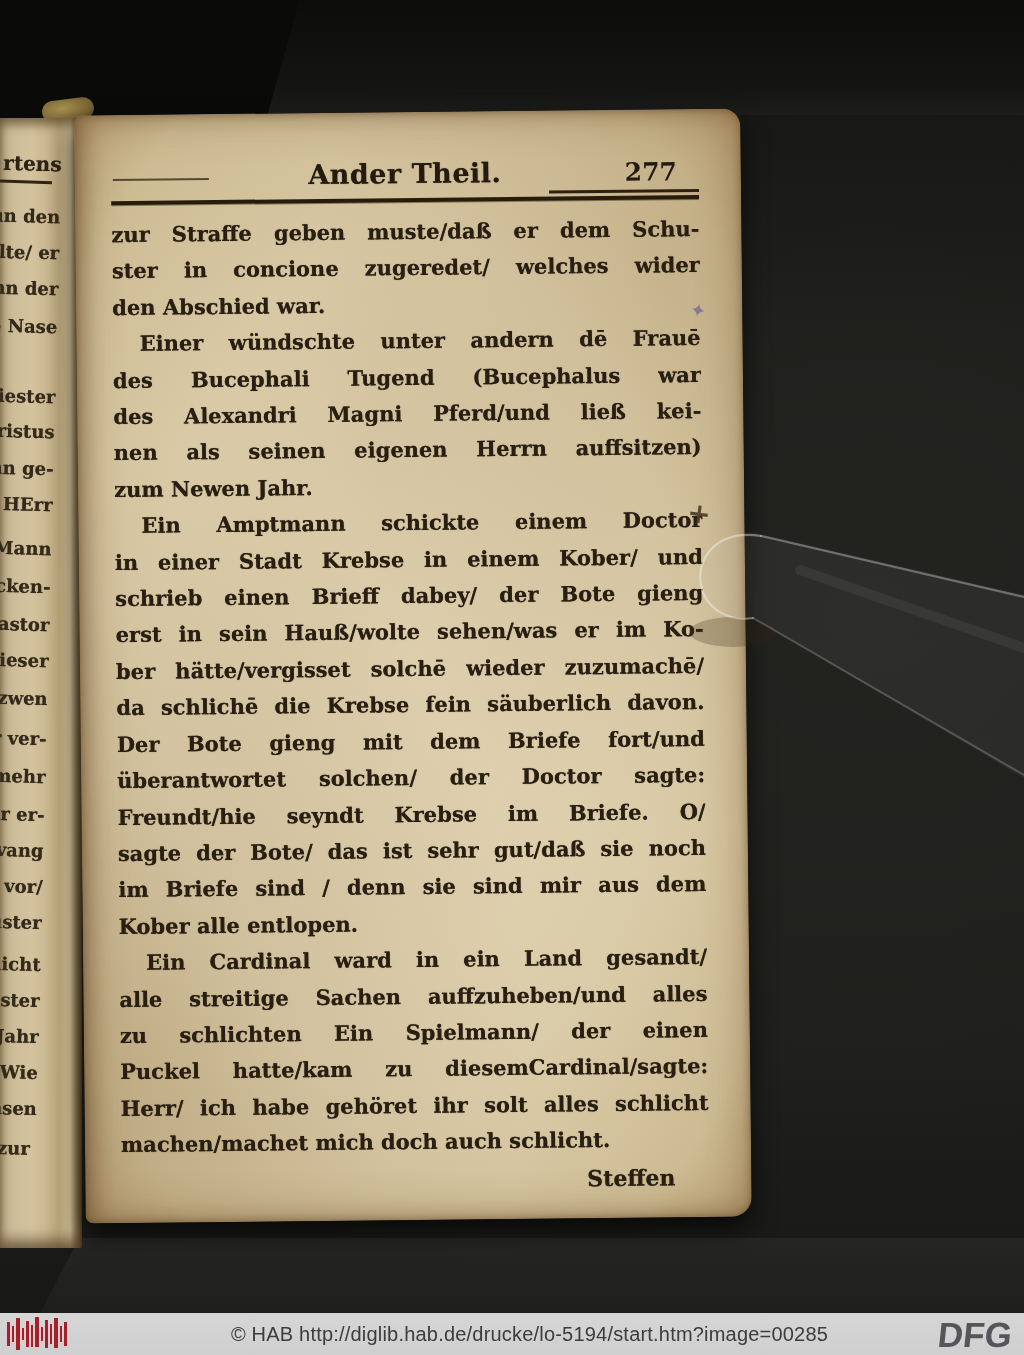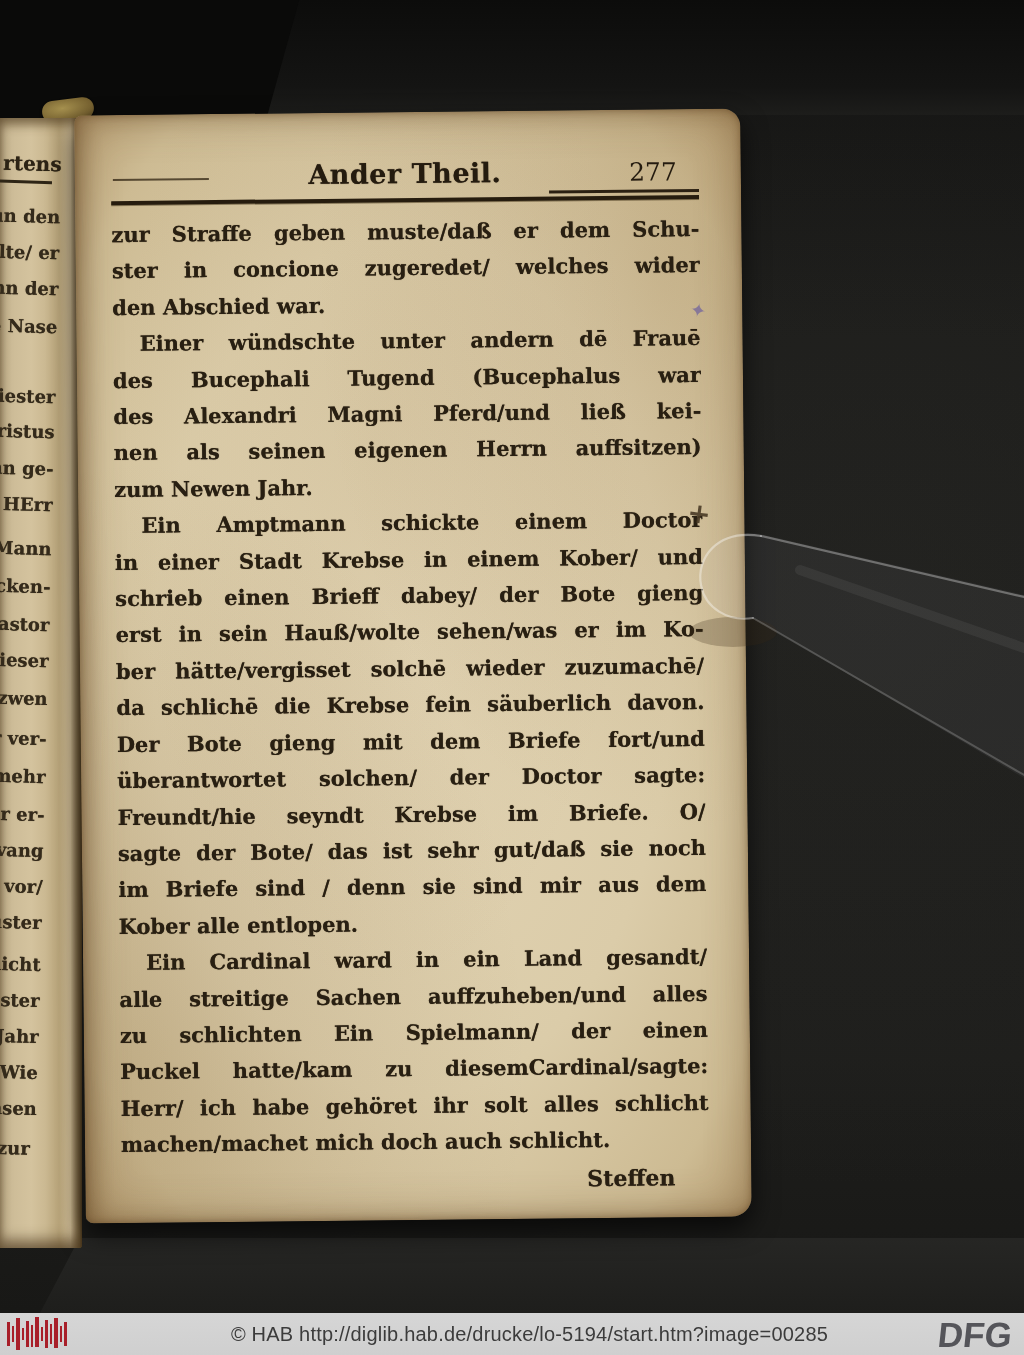--- a/index.html
+++ b/index.html
@@ -68,21 +68,21 @@
       inset 10px 0 18px rgba(90,60,25,.30),
       0 12px 26px rgba(0,0,0,.65);
   }
   .page-inner{position:absolute;left:36px;right:42px;top:46px;bottom:20px;overflow:hidden;}
   .pg-header{position:relative;height:46px;}
   .running-title{
     text-align:center;font-weight:700;font-size:27px;color:#241b0f;
     letter-spacing:.5px;text-shadow:0 0 .8px rgba(40,28,12,.8);
   }
   .page-number{
-    position:absolute;right:22px;top:2px;font-weight:400;font-size:25px;color:#241b0f;
+    position:absolute;right:22px;top:2px;font-weight:700;font-size:25px;color:#241b0f;
   }
   .hdr-dash-left{position:absolute;left:2px;top:18px;width:96px;height:2px;background:rgba(45,33,16,.75);}
   .hdr-dash-right{position:absolute;right:0px;top:34px;width:150px;height:3px;background:#2b2012;}
   .hdr-rule{margin-top:9px;height:4px;background:#261c0e;box-shadow:0 1px 0 rgba(60,45,20,.5);}
   .body-text{margin-top:10px;overflow:hidden;}
   .bline{
     font-weight:700;font-size:21px;line-height:36.4px;color:#281f12;
     text-align:justify;text-align-last:justify;white-space:normal;
     text-shadow:0 0 .7px rgba(45,33,15,.85);
   }

